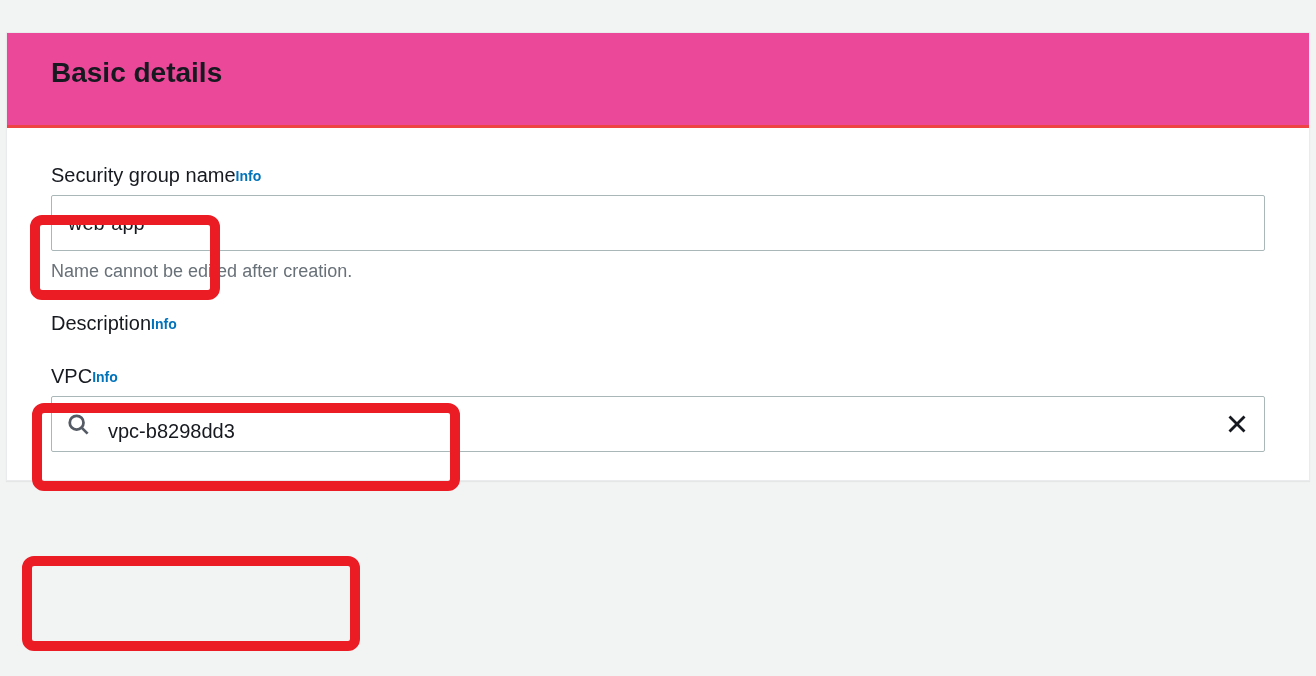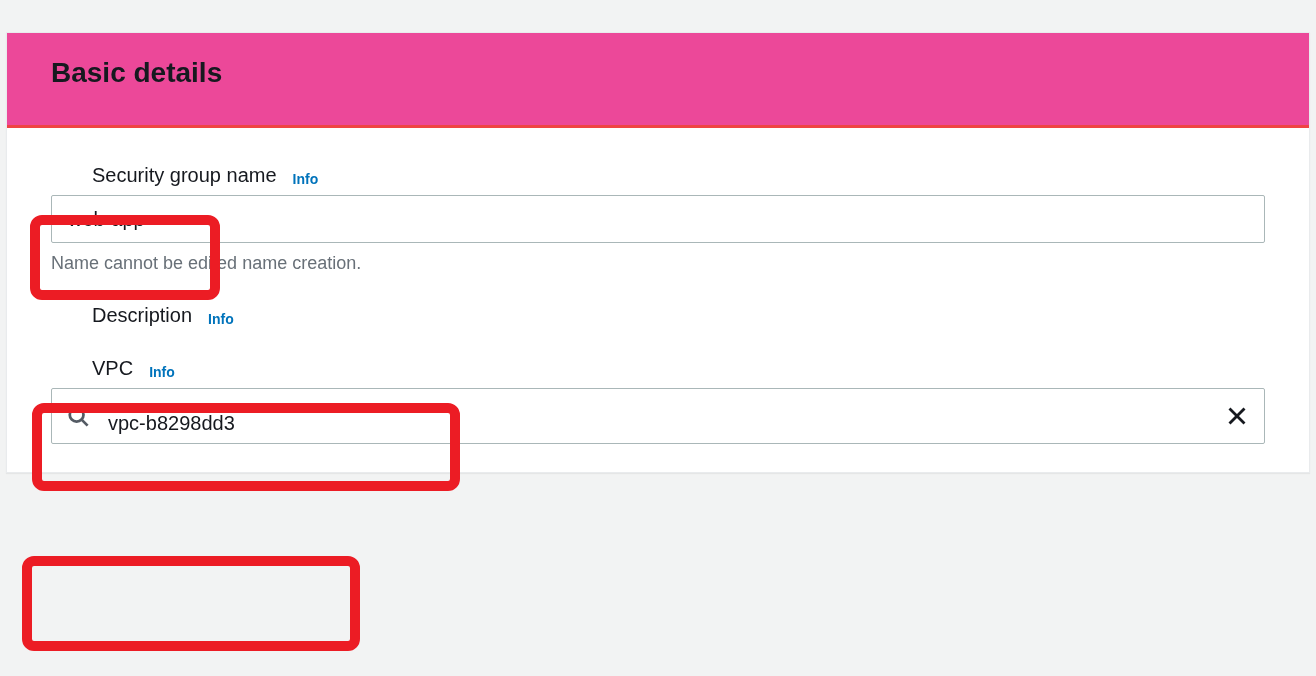--- a/index.html
+++ b/index.html
@@ -34,40 +34,38 @@
       padding: 36px 44px 28px 44px;
     }
     .field-group {
       margin-bottom: 30px;
     }
     .field-group:last-child {
       margin-bottom: 0;
     }
     .field-label-row {
       display: flex;
-      align-items: flex-end;
-      gap: 16px;
+      align-items: center;
       margin-bottom: 8px;
-      margin-left: 41px;
     }
     .field-label {
       font-size: 20px;
       font-weight: 400;
       color: #16191f;
     }
     .info-link {
       font-size: 14px;
       font-weight: 700;
       color: #0073bb;
       text-decoration: none;
       cursor: pointer;
     }
     .text-input {
       width: 100%;
-      height: 48px;
+      height: 56px;
       padding: 0 16px;
       font-size: 20px;
       color: #16191f;
       border: 1px solid #aab7b8;
       border-radius: 2px;
       background: #fff;
       outline: none;
     }
     .helper-text {
       margin-top: 10px;
@@ -147,21 +145,21 @@
     <h2 class="panel-title">Basic details</h2>
   </div>
   <div class="panel-body">
 
     <div class="field-group">
       <div class="field-label-row">
         <span class="field-label">Security group name</span>
         <a class="info-link">Info</a>
       </div>
       <input type="text" class="text-input" value="web-app" style="">
-      <div class="helper-text">Name cannot be edited name creation.</div>
+      <div class="helper-text">Name cannot be edited after creation.</div>
     </div>
 
     <div class="field-group">
       <div class="field-label-row">
         <span class="field-label">Description</span>
         <a class="info-link">Info</a>
       </div>
     </div>
 
     <div class="field-group">

